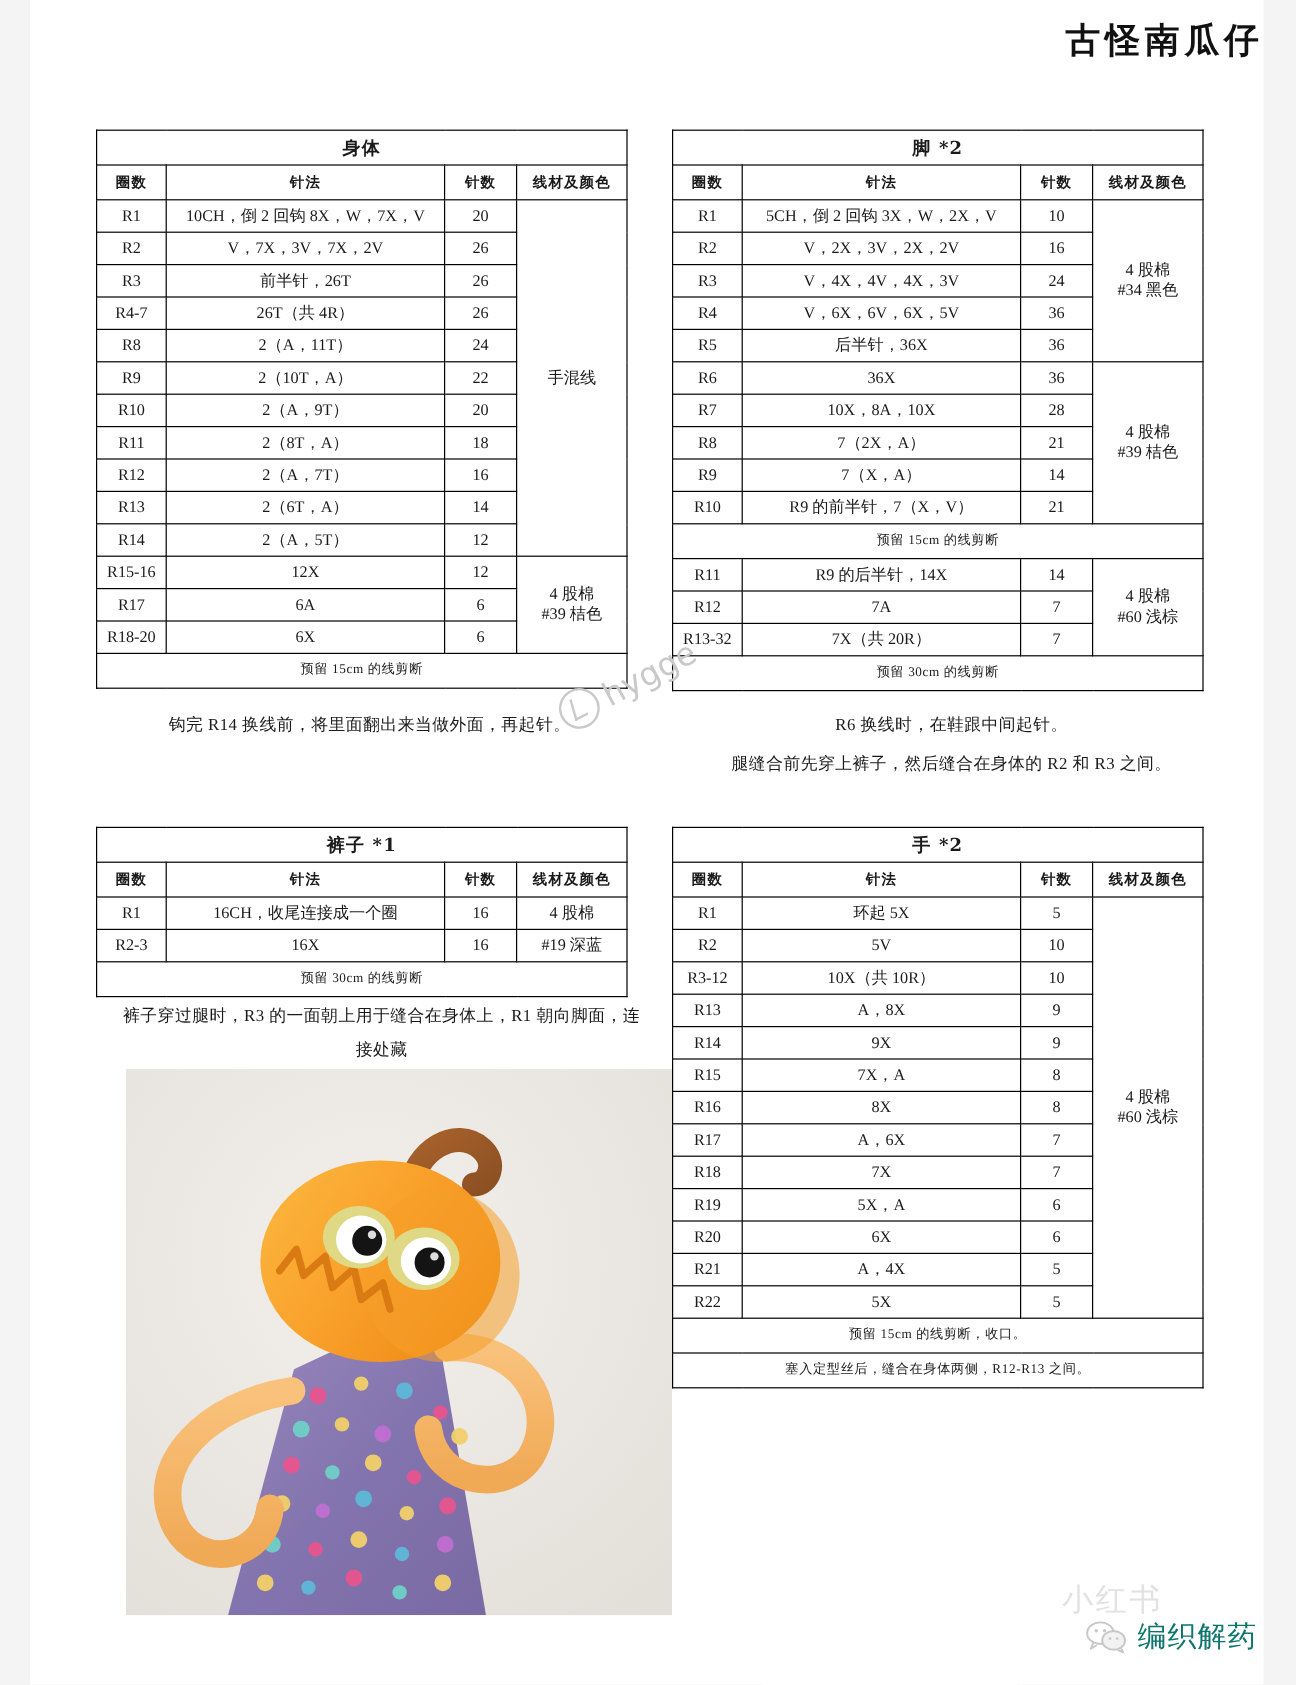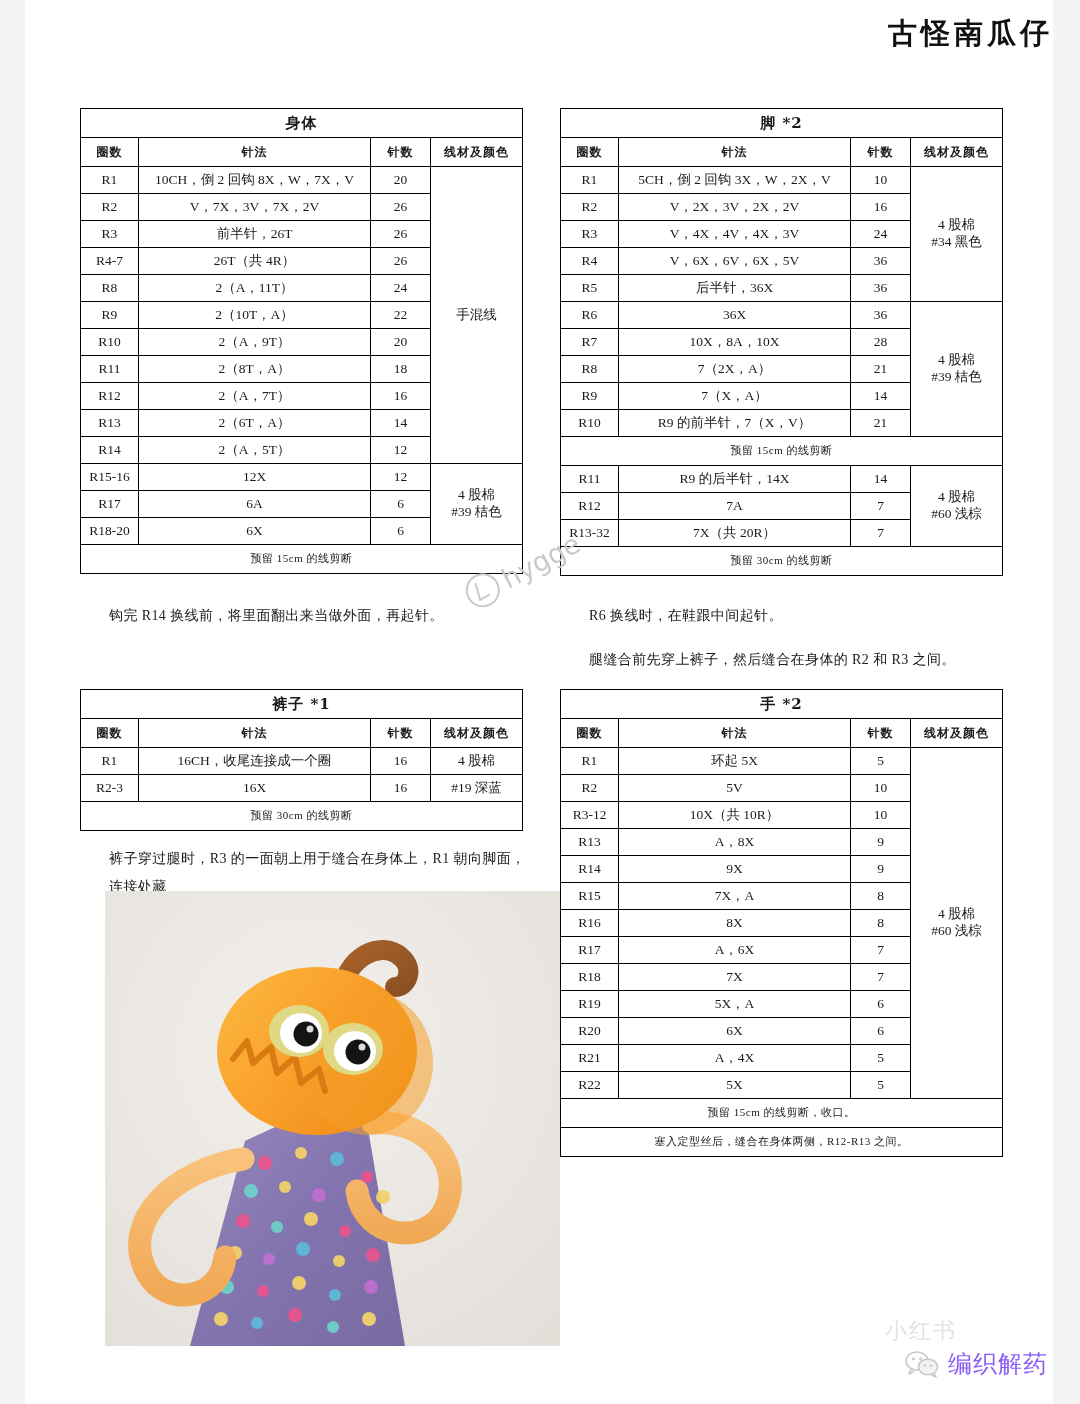--- a/index.html
+++ b/index.html
@@ -84,21 +84,21 @@
   }
 
   
   .notes {
     position: absolute;
     font-size: 14px;
     color: #1a1a1a;
     line-height: 2.0;
     letter-spacing: 0.4px;
   }
-  .notes p { margin: 16px; }
+  .notes p { margin: 5px; text-align: center; }
 
   
   .photo {
     position: absolute;
     left: 80px;
     top: 891px;
     width: 455px;
     height: 455px;
     overflow: hidden;
     background: #e9e6e1;
@@ -137,34 +137,34 @@
     border-left: 2px solid #c9c9c9;
     border-bottom: 2px solid #c9c9c9;
     transform: skewX(-12deg);
   }
 
   .wm-badge {
     position: absolute;
     left: 860px;
     top: 1316px;
     color: #e2e2e2;
-    font-size: 22px;
+    font-size: 26px;
     font-family: "DejaVu Sans", sans-serif;
     letter-spacing: 2px;
     user-select: none;
   }
 
   .footer-brand {
     position: absolute;
     left: 880px;
     top: 1348px;
     display: flex;
     align-items: center;
     gap: 9px;
-    color: #8b5cf6;
+    color: #0f766e;
     font-size: 24px;
     font-family: "DejaVu Sans", sans-serif;
     letter-spacing: 1px;
     user-select: none;
   }
   .wechat-icon { width: 34px; height: 28px; display: block; }
 
   .side-strip-l {
     position: absolute; left: 0; top: 0; width: 25px; height: 1404px;
     background: #f4f4f4;

